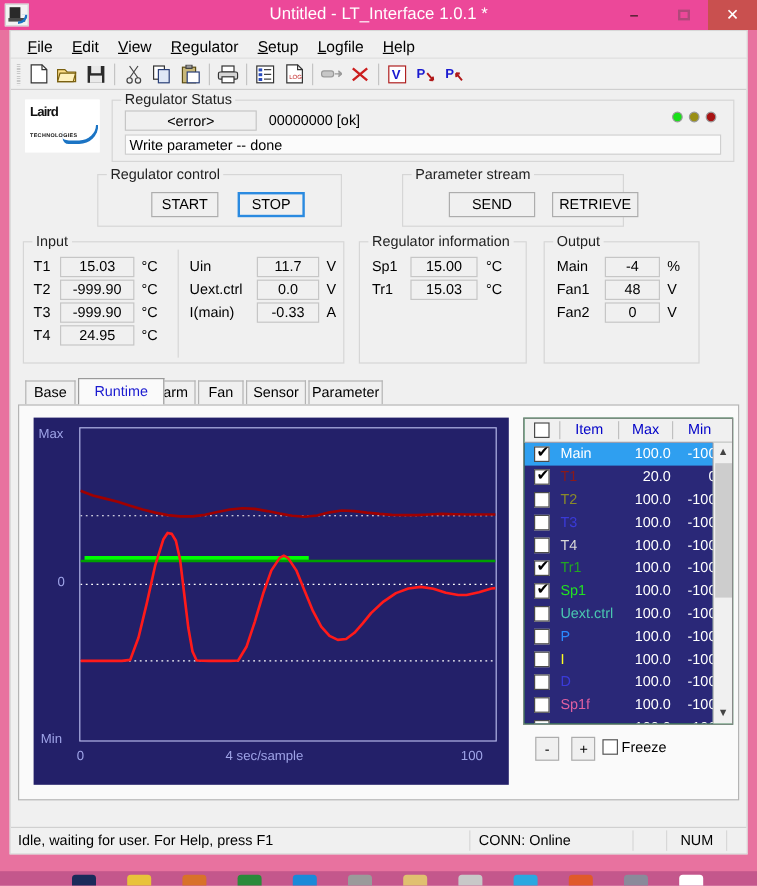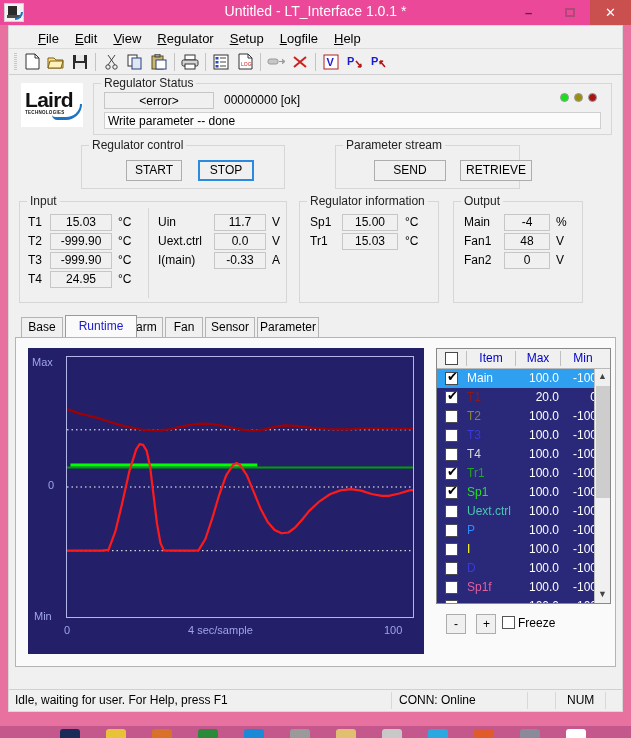--- a/index.html
+++ b/index.html
@@ -30,40 +30,40 @@
                  font-size:13px; color:#ffffff; line-height:13px; }
   #btn-min .glyph { color:#5a2336; font-weight:bold; }
   #btn-max .glyph { color:#b24c77; }
   .sqicon { display:inline-block; width:10px; height:9px; border:2px solid #b0487a; }
 
   
   #client { position:absolute; left:8px; top:25px; width:615px; height:687px;
             background:#f0f0f0; border:1px solid #d8d8d8; }
 
   
-  #menubar { height:22px; padding:3px 6px 0 21px; background:#f0f0f0; }
+  #menubar { height:22px; padding:3px 6px 0 6px; background:#f0f0f0; }
   .menu-item { display:inline-block; padding:2px 8px; font-size:13px; color:#000;
                cursor:default; }
   .menu-item u { text-decoration:underline; }
   #menubar-sep { height:1px; background:#dcdcdc; margin:0; }
 
   
   #toolbar { height:26px; background:#f0f0f0; border-bottom:1px solid #cfcfcf;
              padding:2px 4px; display:flex; align-items:center; }
   .tgrip { width:3px; height:18px; margin:0 3px 0 1px;
            background:repeating-linear-gradient(to bottom,#c8c8c8 0 1px,transparent 1px 2px); }
   .tbtn { width:24px; height:22px; display:flex; align-items:center; justify-content:center;
           cursor:default; }
   .tsep { width:1px; height:18px; background:#c4c4c4; margin:0 3px; }
 
   
   #topzone { position:relative; height:58px; margin:4px 6px 0 6px; }
   #logo { position:absolute; left:6px; top:4px; width:62px; height:44px;
           background:#ffffff; border:1px solid #ffffff; overflow:hidden; }
-  #logo .lt { position:absolute; left:3px; top:4px; font-size:21px; font-weight:bold;
+  #logo .lt { position:absolute; left:3px; top:4px; font-size:11px; font-weight:bold;
               color:#111; letter-spacing:-0.7px; font-family:"Liberation Sans",sans-serif; }
   #logo .lb { position:absolute; left:3px; top:26px; font-size:4.5px; font-weight:bold;
               letter-spacing:0.3px; color:#111; }
   #logo .swoosh { position:absolute; left:30px; top:20px; width:30px; height:16px;
                   border-bottom:3px solid #1b74c4; border-right:2px solid #1b74c4;
                   border-radius:0 0 30px 10px; }
   .group { position:absolute; border:1px solid #d6d6d6; }
   .group > .glabel { position:absolute; top:-8px; left:7px; background:#f0f0f0;
                      padding:0 3px; font-size:12px; color:#222; }
   #grp-status { left:78px; top:4px; right:4px; height:52px; }

